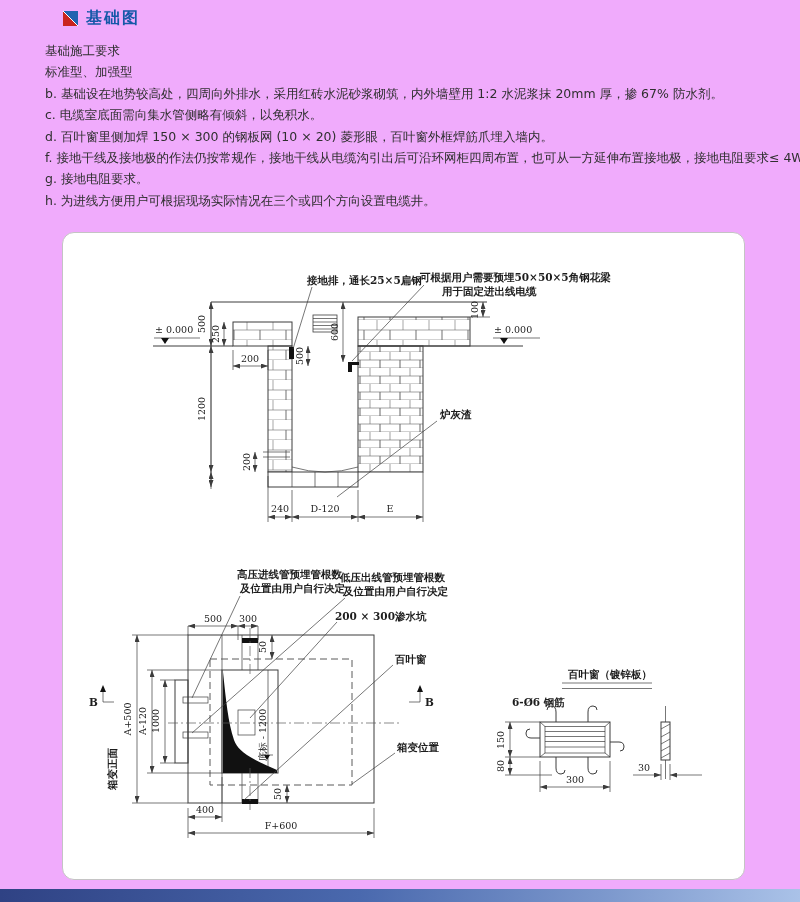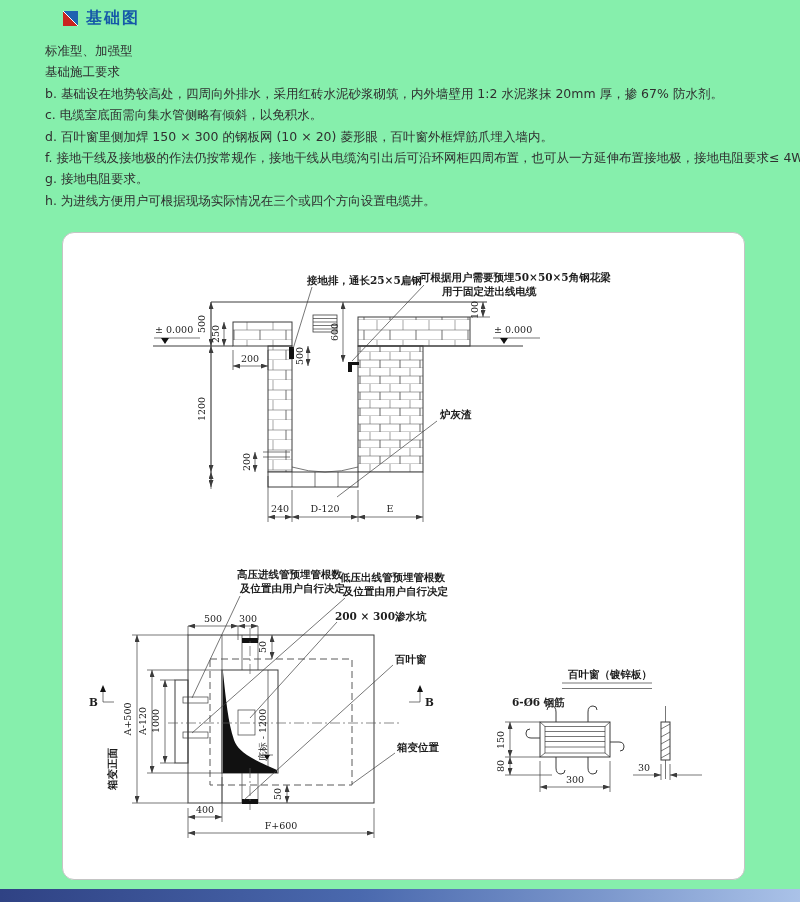--- a/index.html
+++ b/index.html
@@ -1,16 +1,16 @@
 <!DOCTYPE html>
 <html><head>
 <meta charset="utf-8">
 <style>
   html,body{margin:0;padding:0;background:#fff;}
-  .page{position:relative;width:800px;height:902px;background:#86efac;overflow:hidden;
+  .page{position:relative;width:800px;height:902px;background:#f0abfc;overflow:hidden;
         font-family:"DejaVu Sans","Liberation Sans",sans-serif;}
   .hdr{position:absolute;left:63px;top:8px;display:flex;align-items:center;gap:8px;}
   .hdr-icon{position:relative;width:15px;height:15px;}
   .hdr-icon svg{display:block;}
   .hdr-title{font-size:16px;font-weight:bold;color:#1558a8;letter-spacing:2px;}
   .tblock{position:absolute;left:45px;top:40px;width:720px;}
   .tline{font-size:12.5px;color:#2f2f2f;height:21.4px;line-height:21.4px;white-space:nowrap;}
   .board{position:absolute;left:62px;top:232px;width:681px;height:646px;border:1px solid #c4c4c4;
          border-radius:12px;background:#fff;}
   svg.drawing{position:absolute;left:0;top:0;}
@@ -36,22 +36,22 @@
       <svg width="15" height="15" viewBox="0 0 15 15">
         <polygon points="0,0 15,0 15,15" fill="#1f63b0"></polygon>
         <polygon points="0,0 15,15 0,15" fill="#c9241f"></polygon>
         <line x1="0" y1="0" x2="15" y2="15" stroke="#fff" stroke-width="1"></line>
       </svg>
     </span>
     <span class="hdr-title">基础图</span>
   </div>
 
   <div class="tblock">
+    <div class="tline">基础施工要求</div>
     <div class="tline">标准型、加强型</div>
-    <div class="tline">基础施工要求</div>
     <div class="tline">b. 基础设在地势较高处，四周向外排水，采用红砖水泥砂浆砌筑，内外墙壁用 1:2 水泥浆抹 20mm 厚，掺 67% 防水剂。</div>
     <div class="tline">c. 电缆室底面需向集水管侧略有倾斜，以免积水。</div>
     <div class="tline">d. 百叶窗里侧加焊 150 × 300 的钢板网 (10 × 20) 菱形眼，百叶窗外框焊筋爪埋入墙内。</div>
     <div class="tline">f. 接地干线及接地极的作法仍按常规作，接地干线从电缆沟引出后可沿环网柜四周布置，也可从一方延伸布置接地极，接地电阻要求≤ 4W。</div>
     <div class="tline">g. 接地电阻要求。</div>
     <div class="tline">h. 为进线方便用户可根据现场实际情况在三个或四个方向设置电缆井。</div>
   </div>
 
   <div class="board"></div>
 

